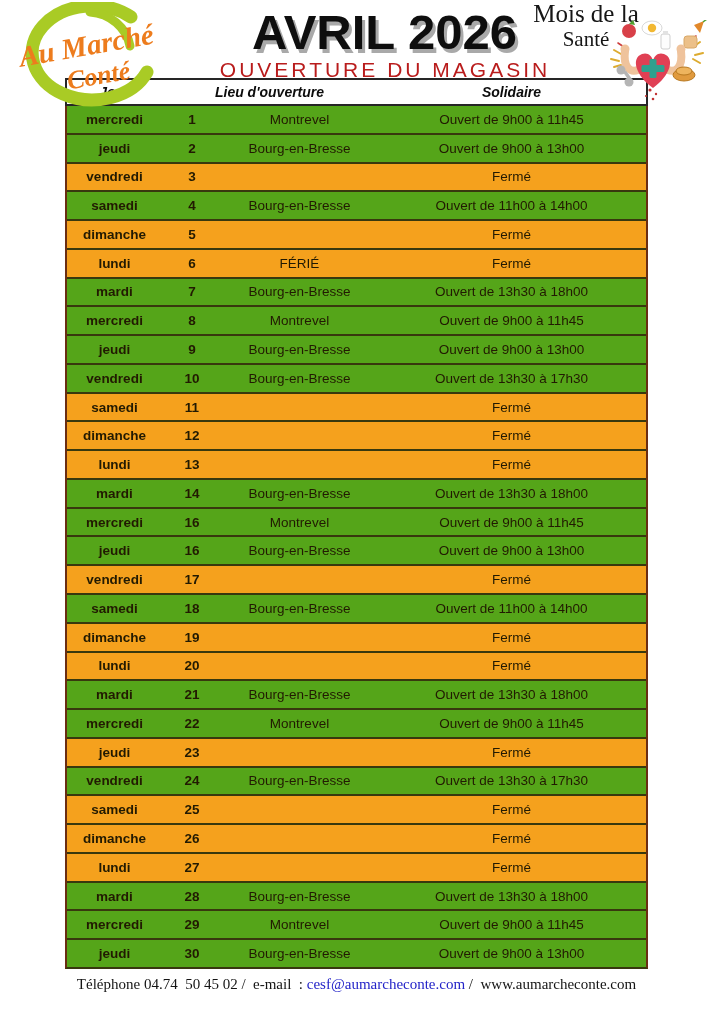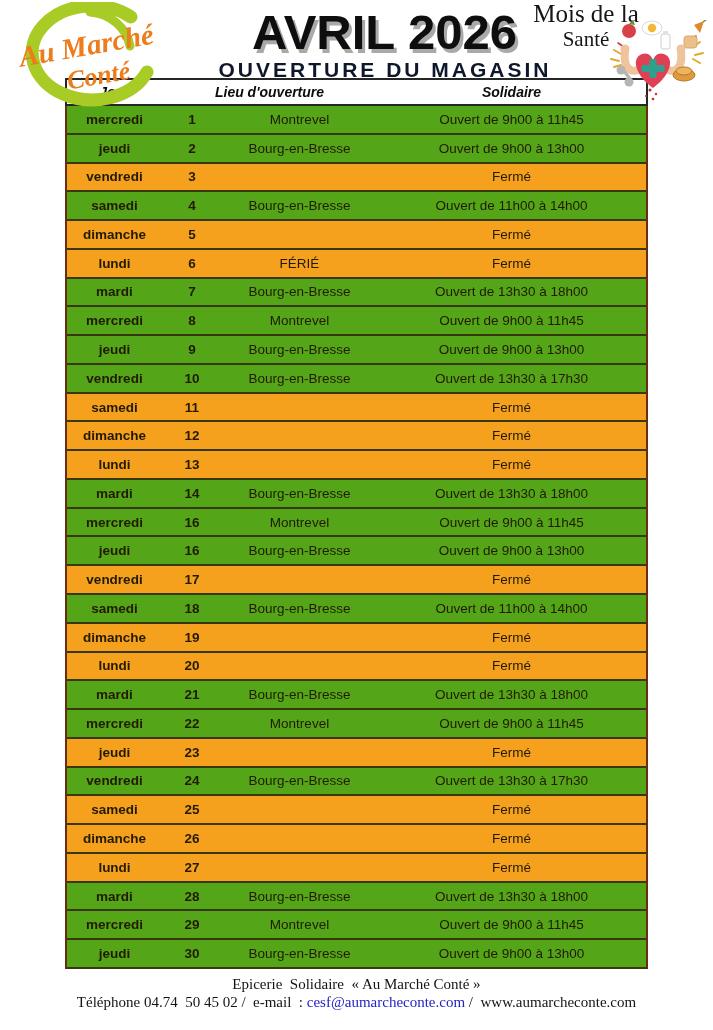--- a/index.html
+++ b/index.html
@@ -11,21 +11,21 @@
 
   
   .logo{position:absolute;left:4px;top:2px;width:172px;height:112px;z-index:3;}
   .page-title{
     position:absolute;left:0;top:4px;width:713px;text-align:center;
     font-size:49px;font-weight:bold;letter-spacing:0;color:#0e0e0e;
     text-shadow:3px 4px 0 #a9a9a9;z-index:2;padding-left:28px;
   }
   .page-subtitle{
     position:absolute;left:60px;width:650px;top:58px;text-align:center;
-    font-size:21px;color:#0f172a;letter-spacing:3px;z-index:2;font-weight:bold;
+    font-size:21px;color:#b91c1c;letter-spacing:3px;z-index:2;
   }
   .sante-badge{
     position:absolute;left:512px;top:0;width:148px;text-align:center;
     font-family:"Liberation Serif",serif;color:#161616;z-index:2;line-height:1.15;
   }
   .sante-badge .l1{font-size:25px;}
   .sante-badge .l2{font-size:21px;margin-top:-2px;}
   .health-art{position:absolute;left:590px;top:20px;width:120px;height:102px;z-index:5;}
 
   
@@ -346,15 +346,14 @@
   <div class="row row-open">
     <div class="c-day">jeudi</div>
     <div class="c-date">30</div>
     <div class="c-place">Bourg-en-Bresse</div>
     <div class="c-hours">Ouvert de 9h00 à 13h00</div>
   </div>
 </div>
 </div>
 
 <div class="footer">
-  <div>Epicerie  Solidaire  « Au Marché Conté »</div>
   <div><span>Téléphone 04.74  50 45 02 /  e-mail  : </span><span class="email-link">cesf@aumarcheconte.com</span><span> /  www.aumarcheconte.com</span></div>
 </div>
 
 </body></html>

